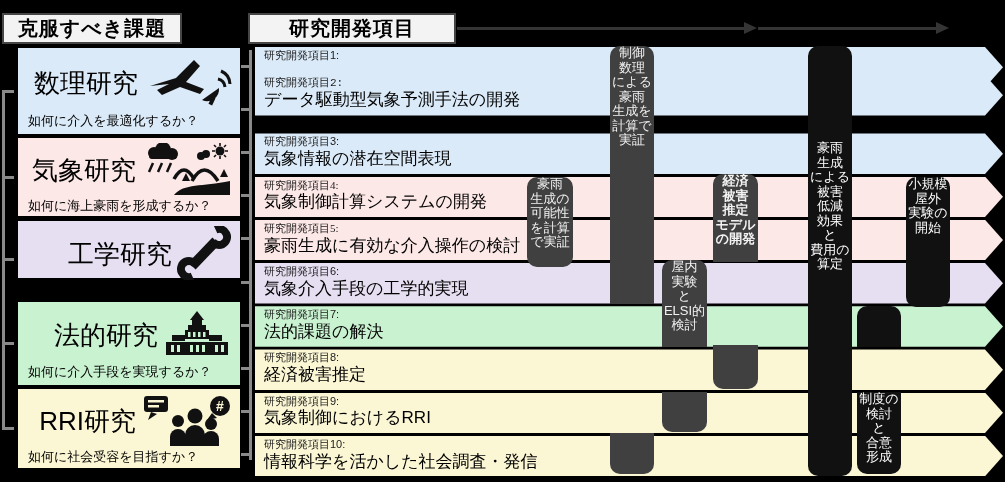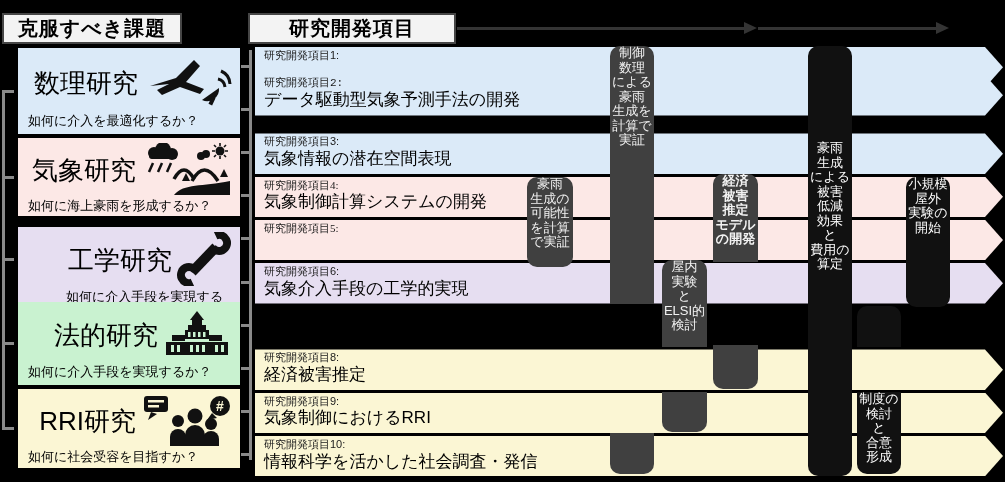--- a/index.html
+++ b/index.html
@@ -34,21 +34,21 @@
   .c-purple{background:#e6def1;}
   .c-green{background:#c9f2d0;}
   .c-yellow{background:#fbf6d4;}
   
   .block{
     position:absolute;left:18px;width:222px;box-sizing:border-box;
     padding:5px 8px 4px 10px;display:flex;flex-direction:column;
   }
   .b1{top:48px;height:86px;}
   .b2{top:138px;height:78px;}
-  .b3{top:227px;height:77px;padding-left:48px;}
+  .b3{top:221px;height:57px;padding-left:48px;}
   .b4{top:302px;height:83px;}
   .b5{top:389px;height:79px;}
   .block-top{display:flex;align-items:center;justify-content:flex-end;flex:1;}
   .block-title{font-size:26px;line-height:1.05;white-space:nowrap;}
   .block-icon{flex:0 0 auto;margin-left:4px;}
   .block-sub{font-size:13px;line-height:1.1;margin-bottom:2px;}
   
   .row{
     position:absolute;left:255px;width:748px;height:40.5px;box-sizing:border-box;
     clip-path:polygon(0 0,calc(100% - 18px) 0,100% 50%,calc(100% - 18px) 100%,0 100%);
@@ -229,24 +229,29 @@
   <div class="row r3 c-blue">
     <div class="row-label">研究開発項目3:</div>
     <div class="row-title">気象情報の潜在空間表現</div>
   </div>
   <div class="row r4 c-pink">
     <div class="row-label">研究開発項目4:</div>
     <div class="row-title">気象制御計算システムの開発</div>
   </div>
   <div class="row r5 c-pink">
     <div class="row-label">研究開発項目5:</div>
+    <div class="row-title">豪雨生成に有効な介入操作の検討</div>
   </div>
   <div class="row r6 c-purple">
     <div class="row-label">研究開発項目6:</div>
     <div class="row-title">気象介入手段の工学的実現</div>
+  </div>
+  <div class="row r7 c-green">
+    <div class="row-label">研究開発項目7:</div>
+    <div class="row-title">法的課題の解決</div>
   </div>
   <div class="row r8 c-yellow">
     <div class="row-label">研究開発項目8:</div>
     <div class="row-title">経済被害推定</div>
   </div>
   <div class="row r9 c-yellow">
     <div class="row-label">研究開発項目9:</div>
     <div class="row-title">気象制御におけるRRI</div>
   </div>
   <div class="row r10 c-yellow">

